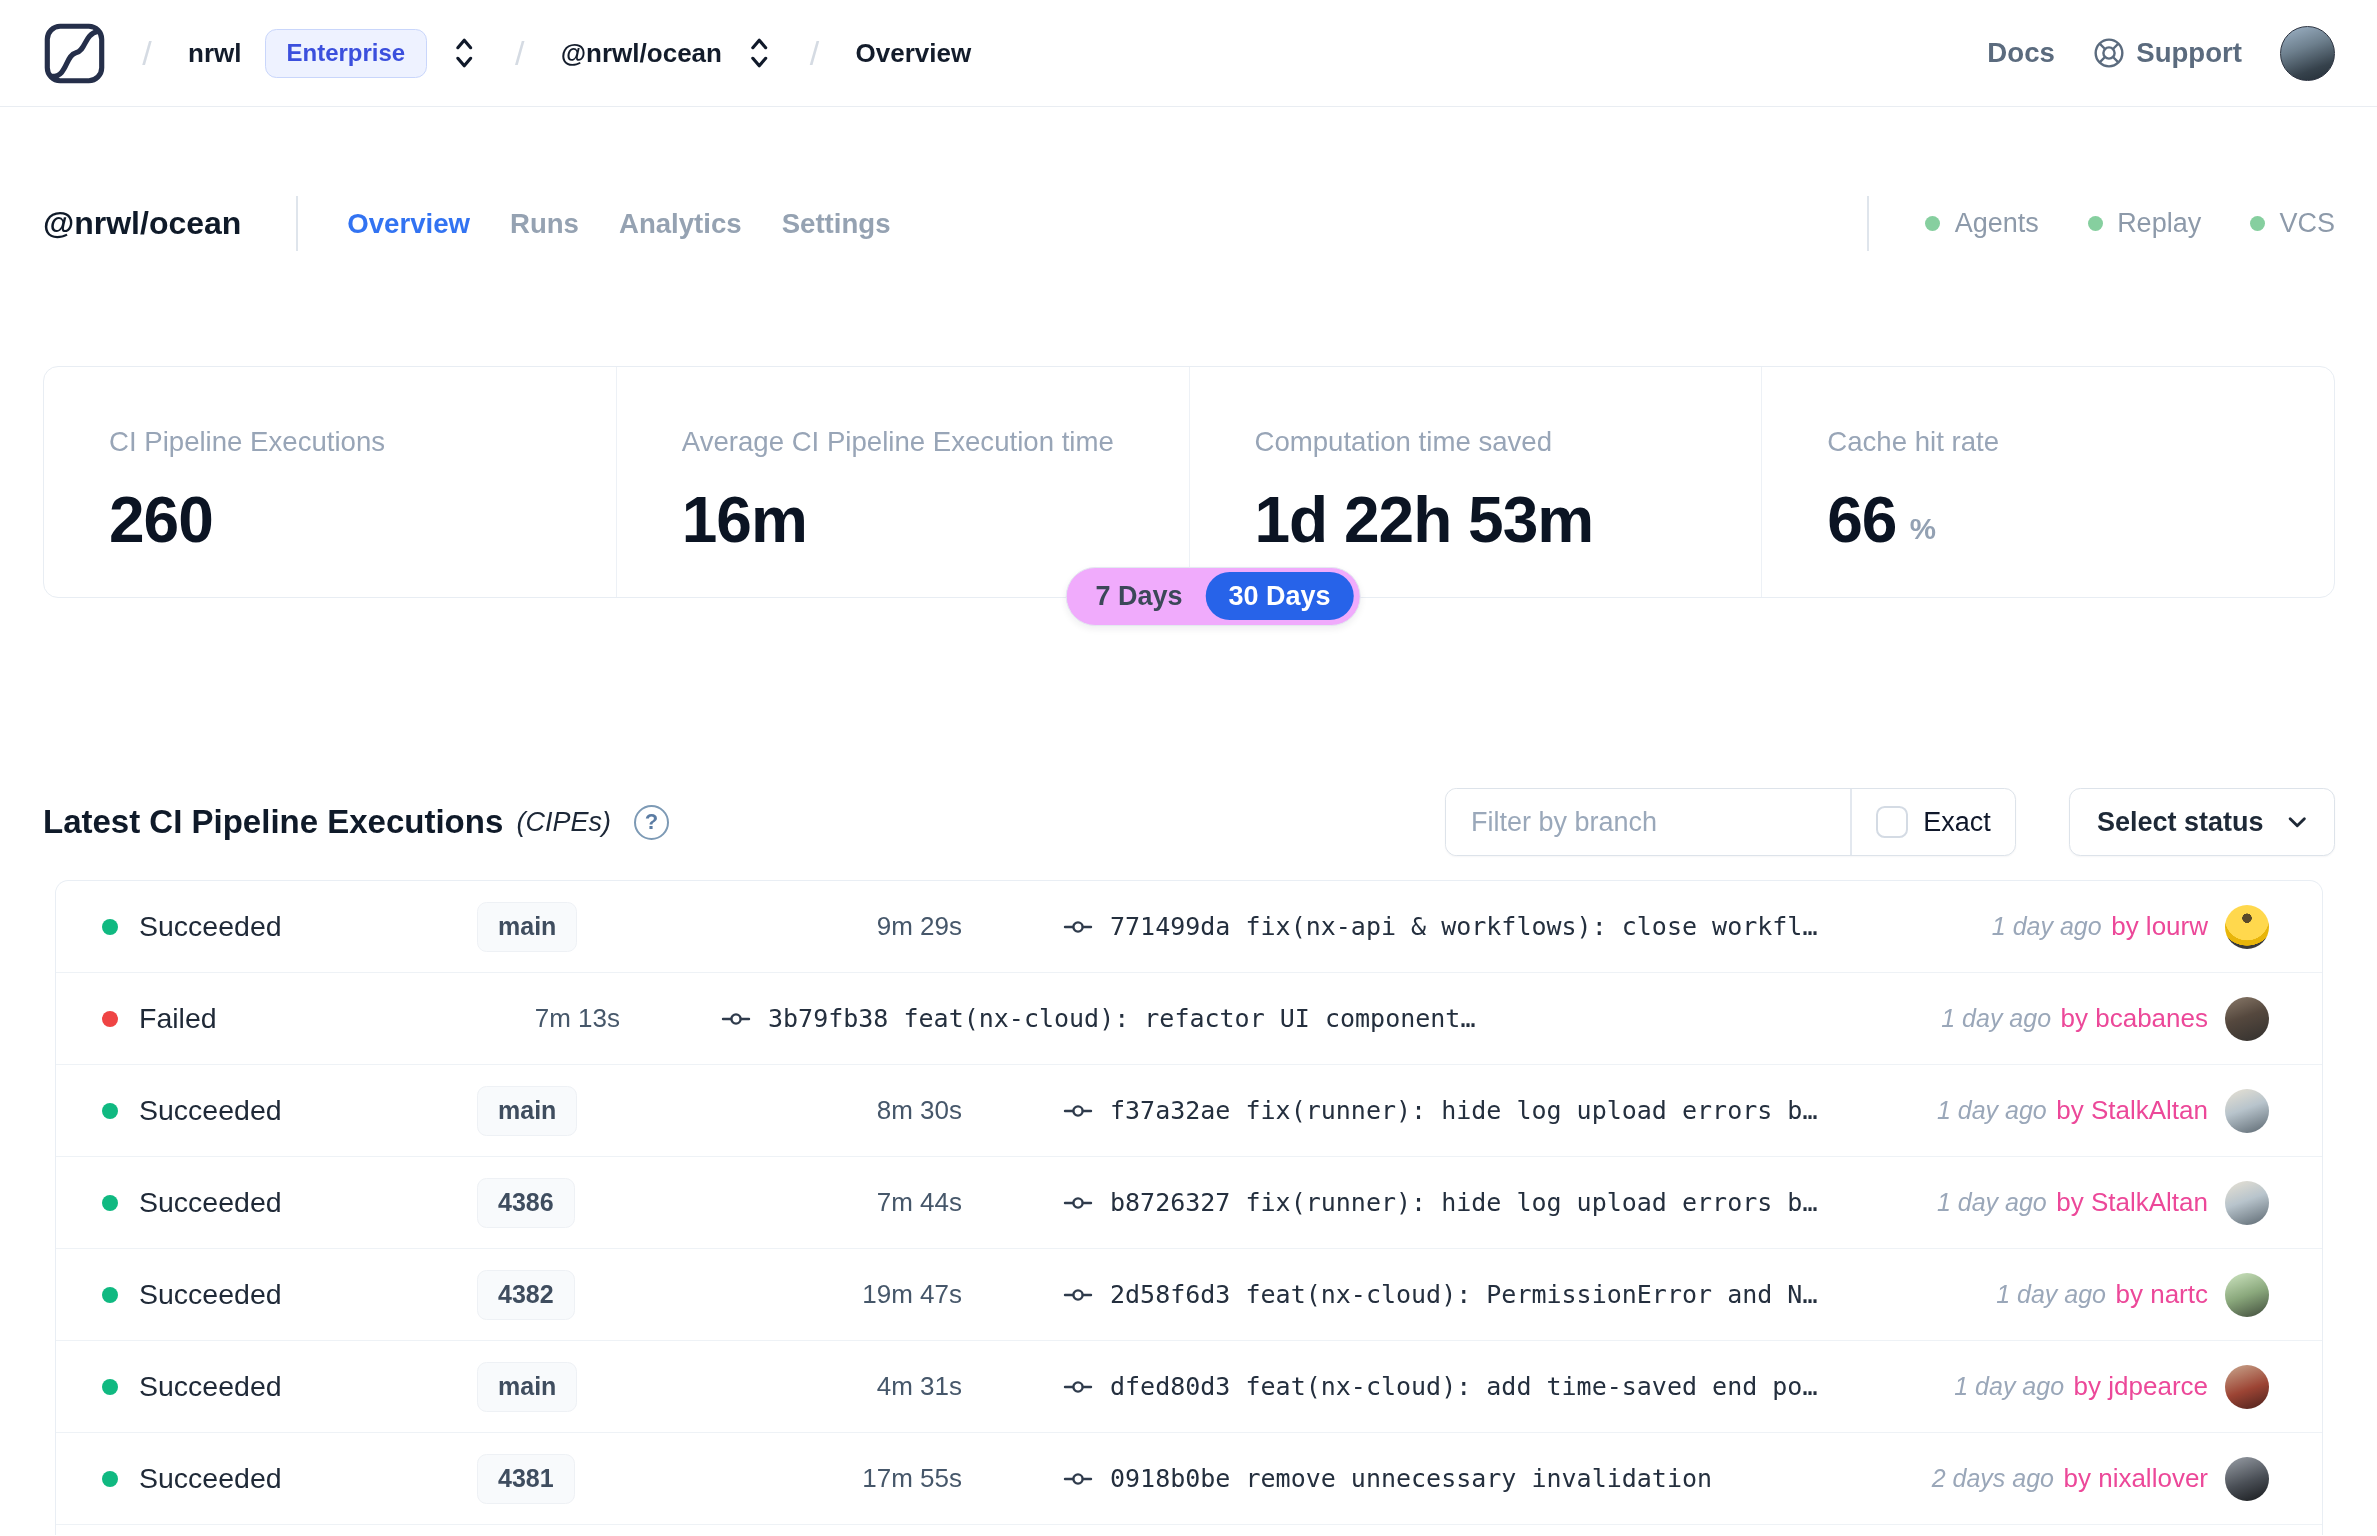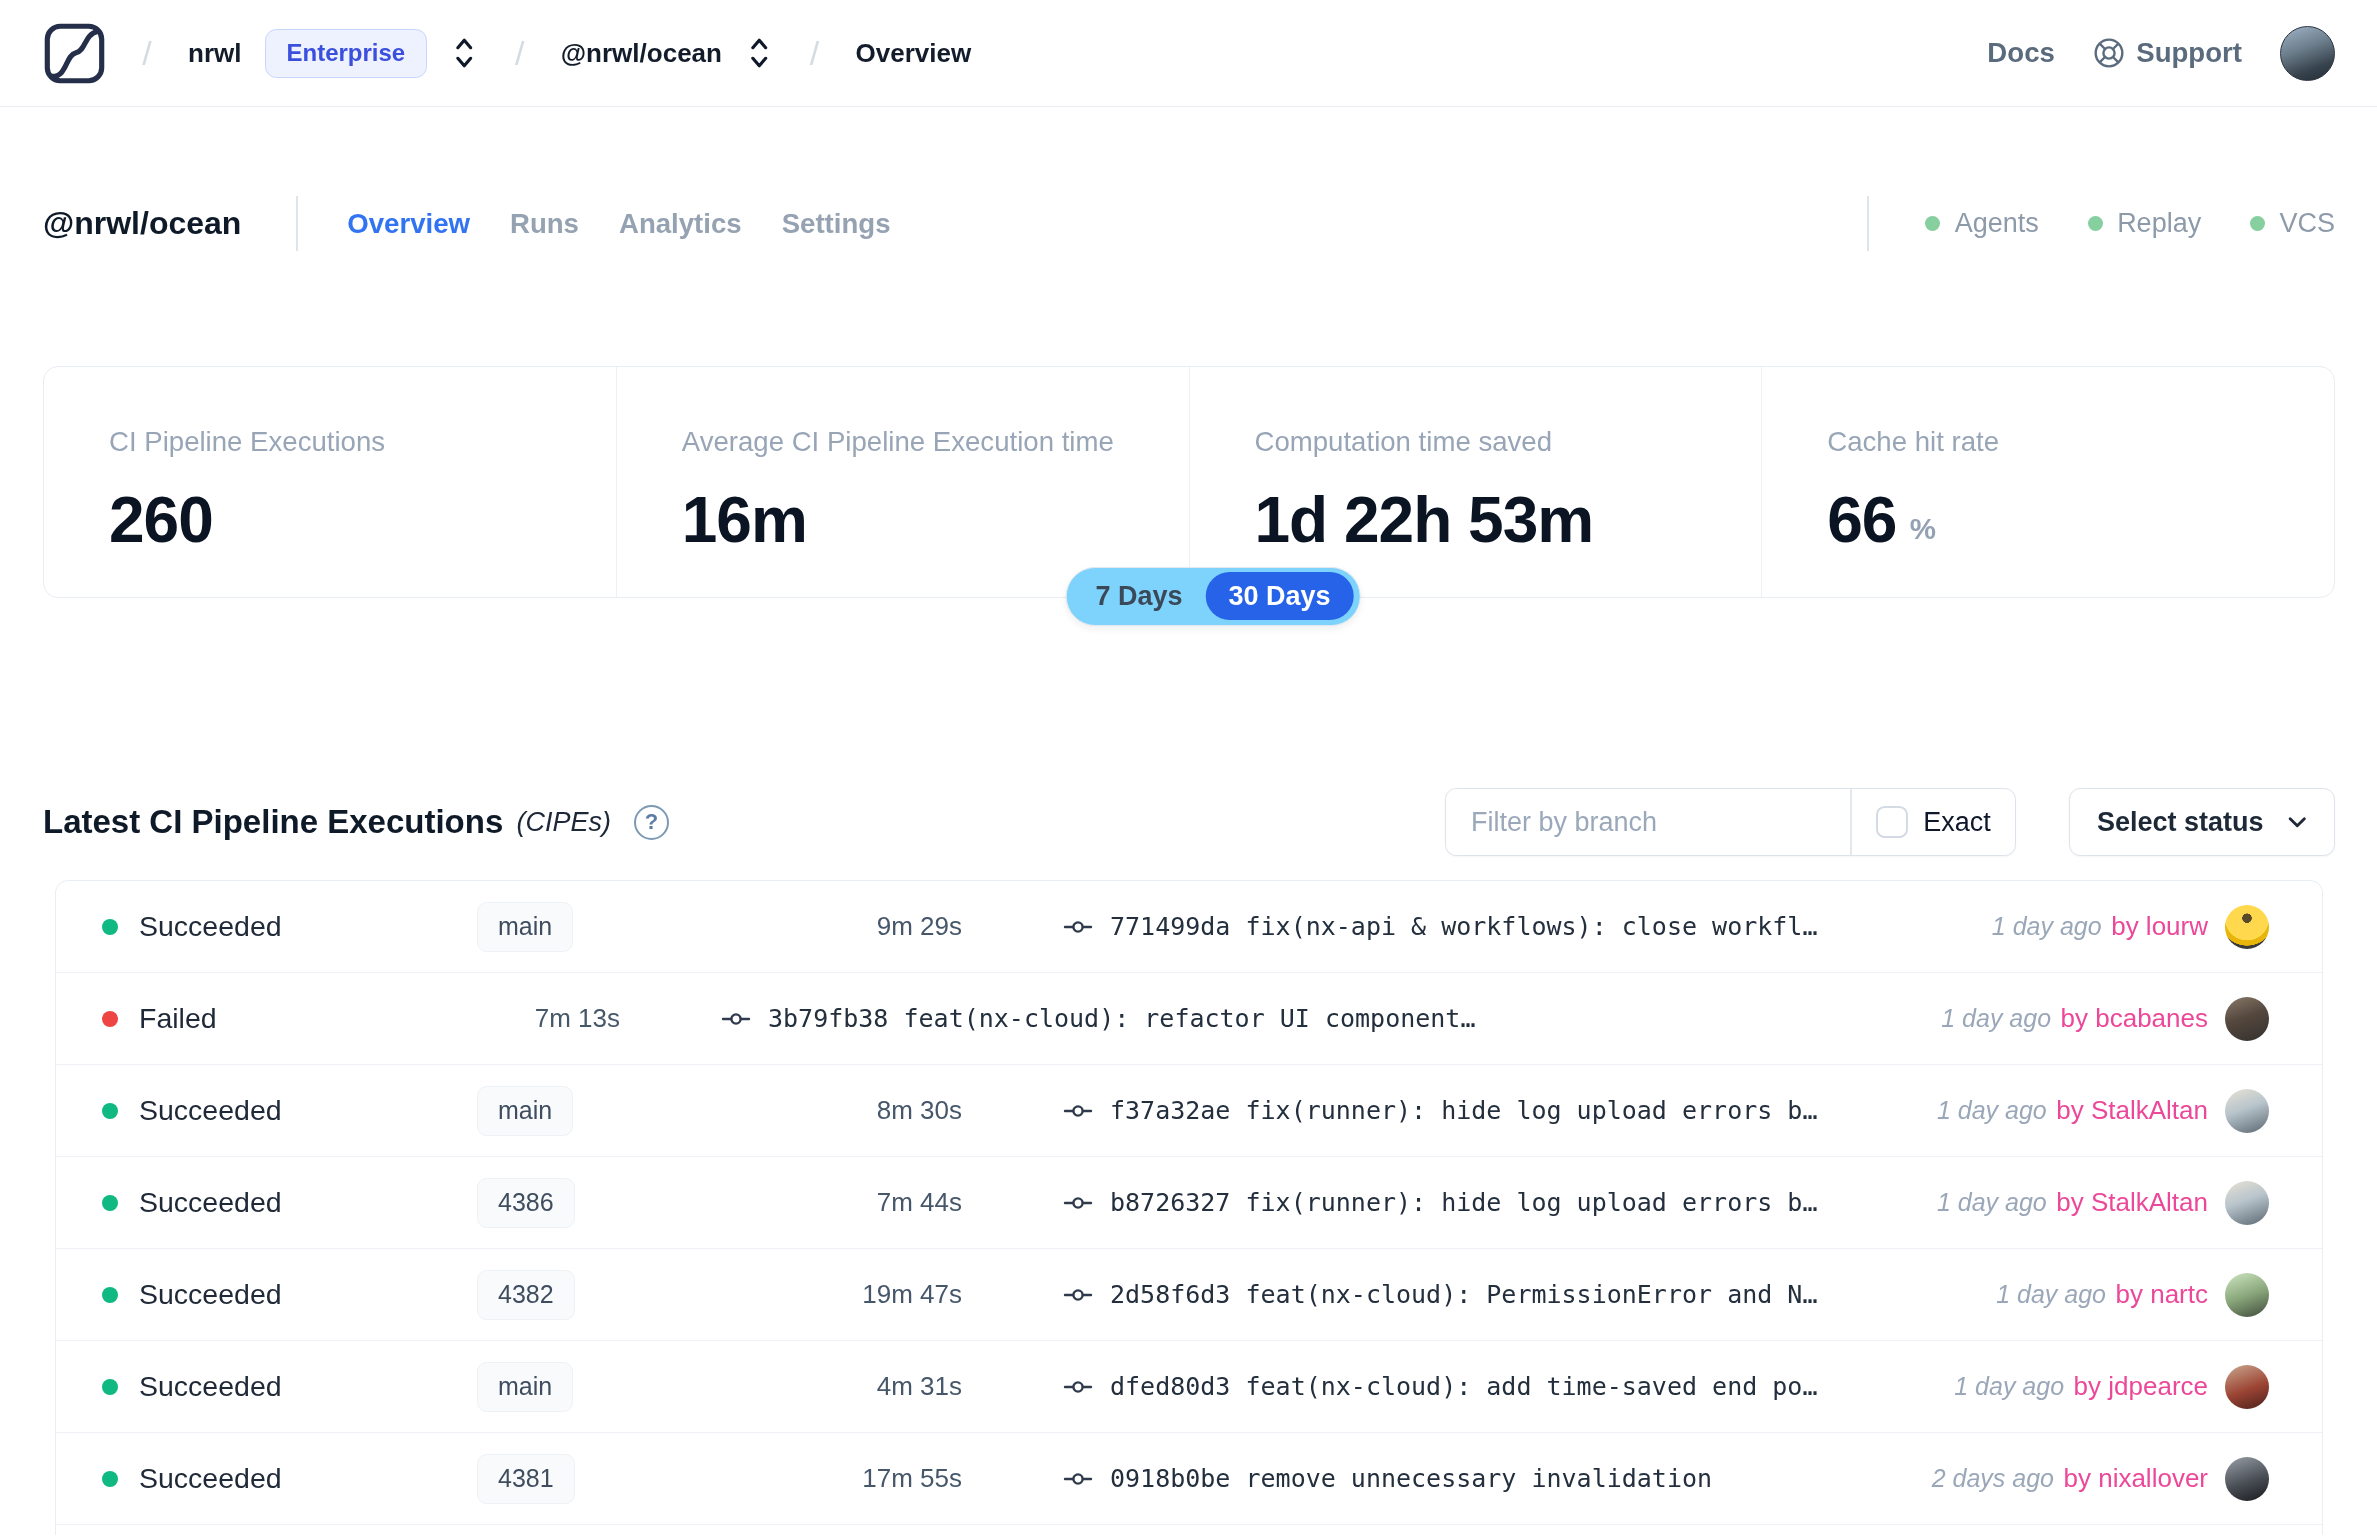--- a/index.html
+++ b/index.html
@@ -43,21 +43,21 @@
   .stat-card { flex:1; padding:59px 0 0 65px; }
   .stat-card + .stat-card { border-left:1.9px solid #edf1f6; }
   .stat-label { font-size:27.6px; font-weight:500; color:#98a5b7; margin-bottom:30px; }
   .stat-value-row { display:flex; align-items:flex-end; gap:13.3px; }
   .stat-value { font-size:64px; font-weight:800; color:#0b1423; letter-spacing:-1px; line-height:1; }
   .stat-suffix { font-size:29.5px; font-weight:600; color:#93a1b3; padding-bottom:5.7px; }
   .stat-suffix:empty { display:none; }
 
   .range-toggle { position:absolute; bottom:-28.5px; left:50%;
     transform:translateX(calc(-50% + 24px));
-    background:#7dd3fc; border:1.9px solid #e4e9f0; border-radius:950px; height:59px;
+    background:#f0abfc; border:1.9px solid #e4e9f0; border-radius:950px; height:59px;
     display:flex; align-items:center; padding:0 5.7px;
     box-shadow:0 2.9px 7.6px rgba(15,23,42,.07); }
   .range-opt { font-size:27px; font-weight:700; color:#3b4858; padding:0 23px;
     height:48px; display:flex; align-items:center; border-radius:950px; cursor:pointer; }
   .range-opt.active { background:#2763e9; color:#ffffff; }
 
   
   .section-row { margin:185px 43px 0; height:78px; display:flex; align-items:center; }
   .section-title { font-size:33px; font-weight:700; color:#0f1a29; }
   .section-suffix { font-size:27px; font-style:italic; font-weight:500; color:#1c2737; margin-left:13.3px; }
@@ -85,21 +85,21 @@
     border-radius:13.3px 13.3px 0 0; overflow:hidden; background:#fff; height:655px; }
   .cipe-row { height:92px; display:flex; align-items:center; padding:0 53px 0 46px;
     border-bottom:1.9px solid #eef2f6; cursor:pointer; }
   .status-dot { width:16px; height:16px; border-radius:50%; flex:0 0 auto; }
   .status-dot.green { background:#10b981; }
   .status-dot.red { background:#ef4444; }
   .row-status { font-size:28.5px; font-weight:500; color:#1f2937; margin-left:21px;
     width:338px; flex:0 0 auto; }
   .row-branch-col { width:342px; flex:0 0 auto; }
   .branch-badge { display:inline-block; background:#f8fafc; border:1.9px solid #eef1f5;
-    border-radius:9.5px; padding:9.5px 20px; font-size:25px; font-weight:400; color:#3f4d5f; }
+    border-radius:9.5px; padding:9.5px 20px; font-size:25px; font-weight:700; color:#3f4d5f; }
   .row-duration { width:143px; flex:0 0 auto; text-align:right; font-size:26px;
     font-weight:500; color:#46576a; }
   .commit-group { margin-left:101px; display:flex; align-items:center; gap:17px; min-width:0; }
   .commit-icon { width:30px; height:30px; flex:0 0 auto; }
   .commit-text { font-family:"DejaVu Sans Mono","Liberation Mono",monospace;
     font-size:25px; color:#242f3e; white-space:nowrap; }
   .row-right { margin-left:auto; display:flex; align-items:center; flex:0 0 auto; }
   .row-time { font-size:25px; font-style:italic; color:#9aa7b9; }
   .row-author { font-size:26px; font-weight:500; color:#ec4899; margin-left:9.5px; }
   .row-avatar { width:44px; height:44px; margin-left:17px; border:none; }

